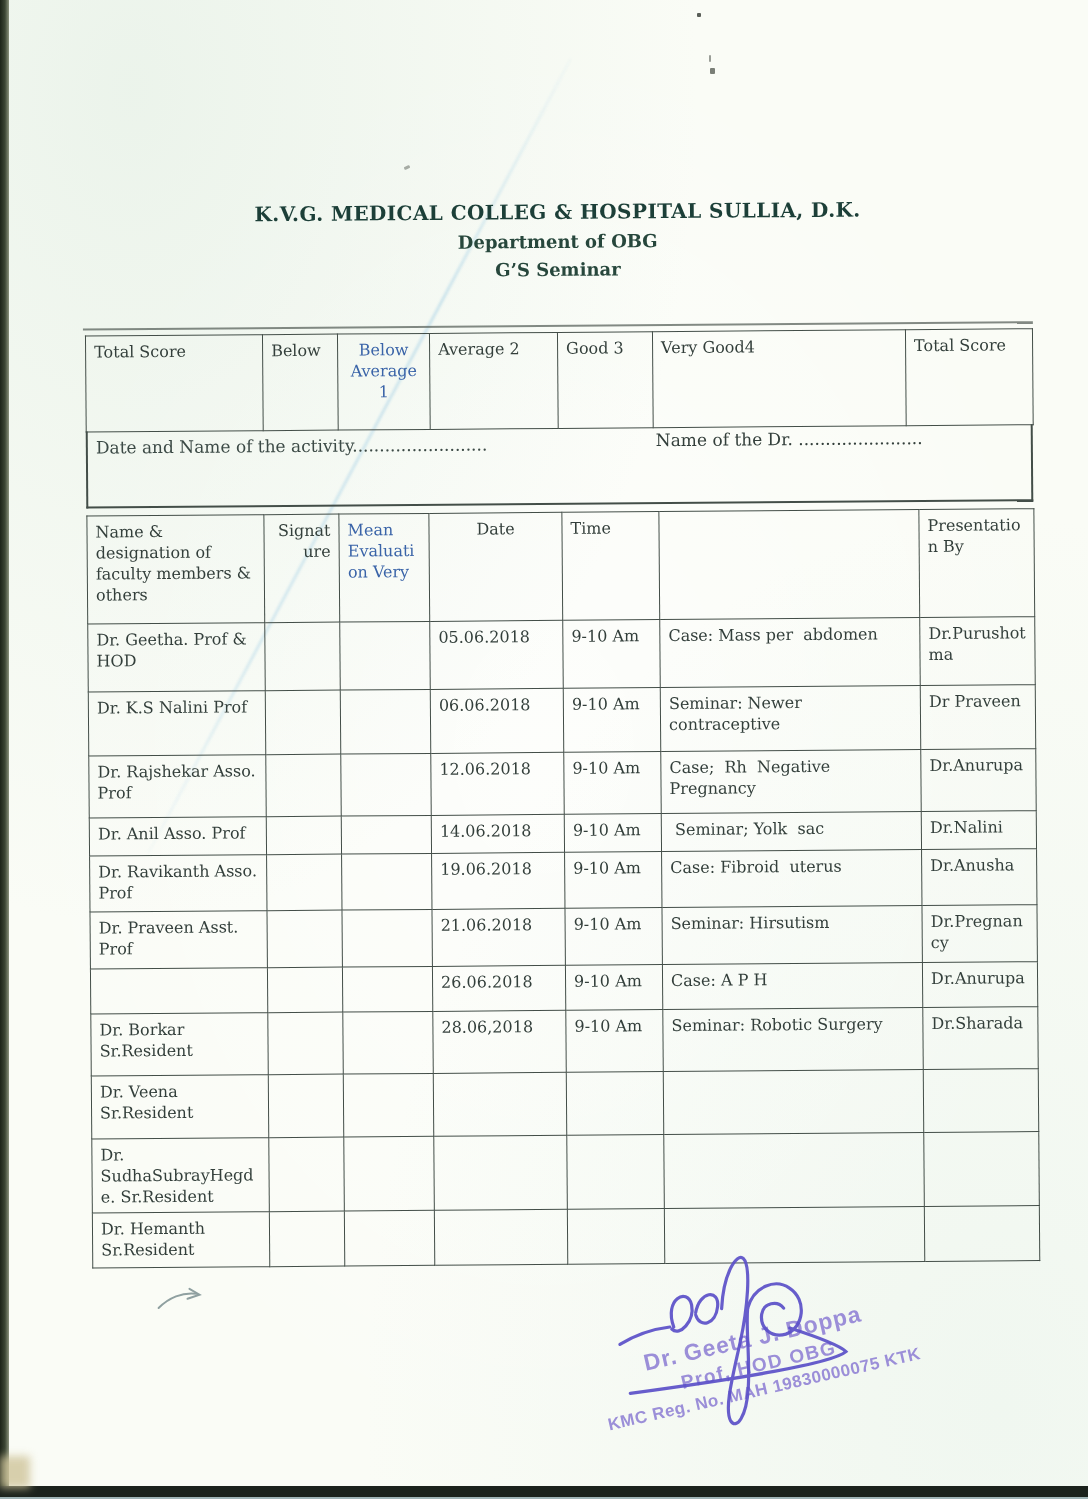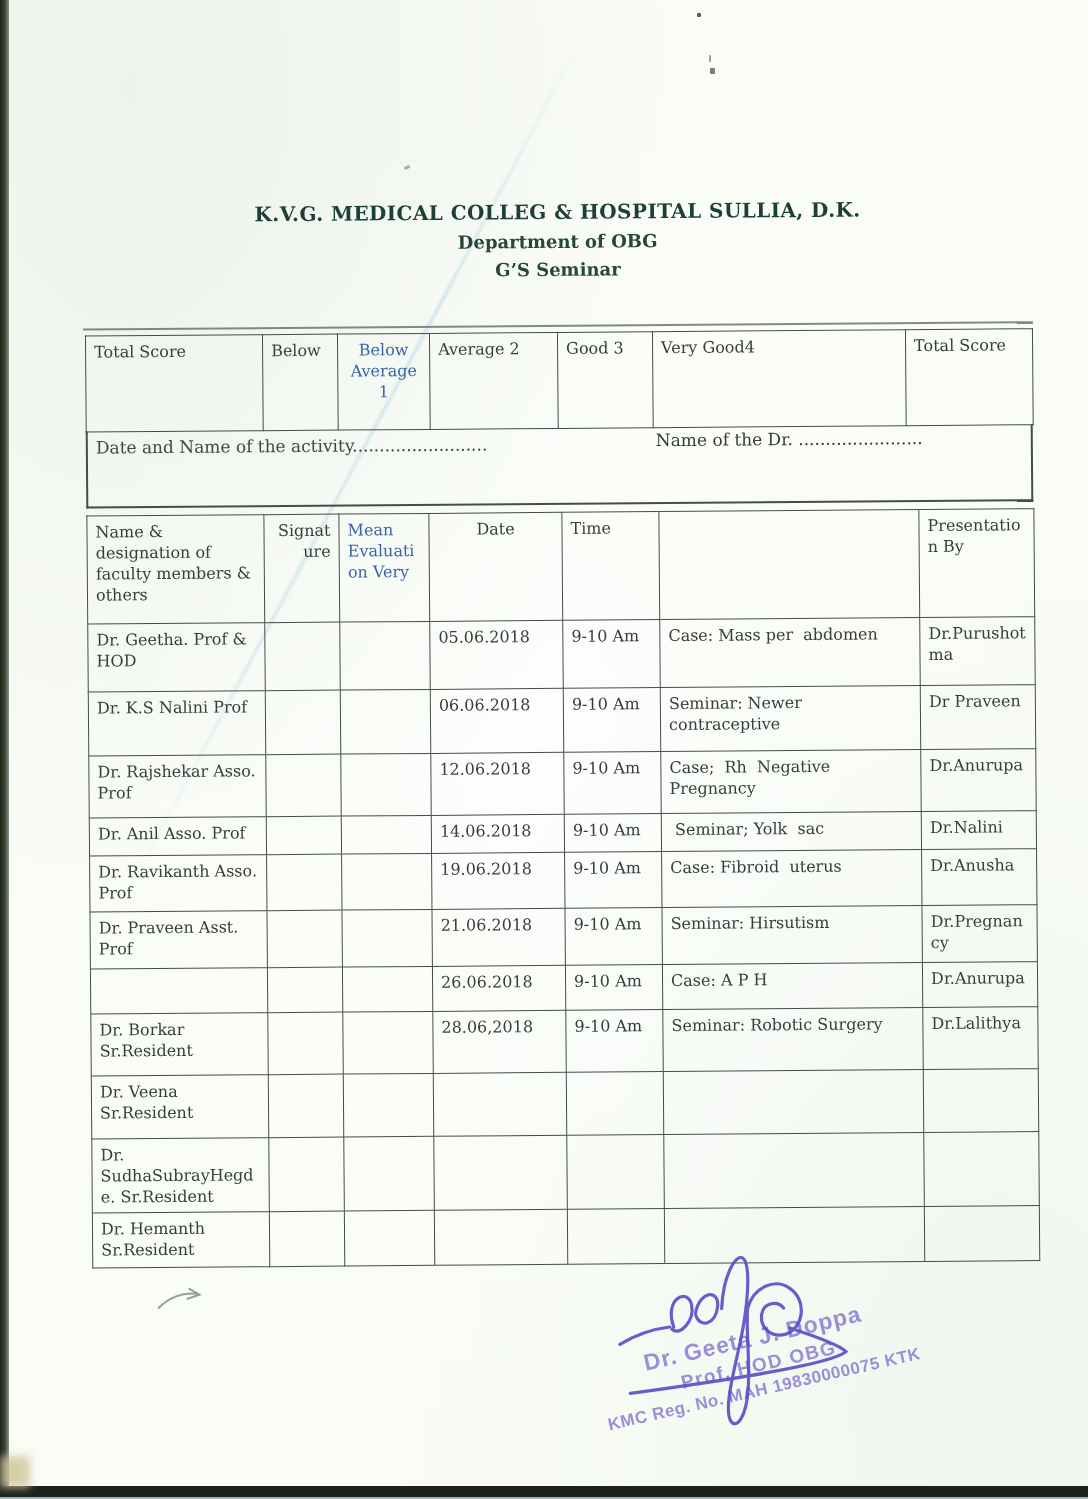--- a/index.html
+++ b/index.html
@@ -213,21 +213,21 @@
             <td>Case: A P H</td>
             <td>Dr.Anurupa</td>
           </tr>
           <tr style="height: 62px;">
             <td>Dr. Borkar Sr.Resident</td>
             <td></td>
             <td></td>
             <td>28.06,2018</td>
             <td>9-10 Am</td>
             <td>Seminar: Robotic Surgery</td>
-            <td>Dr.Lalithya</td>
+            <td>Dr.Sharada</td>
           </tr>
           <tr style="height: 63px;">
             <td>Dr. Veena Sr.Resident</td>
             <td></td>
             <td></td>
             <td></td>
             <td></td>
             <td></td>
             <td></td>
           </tr>

